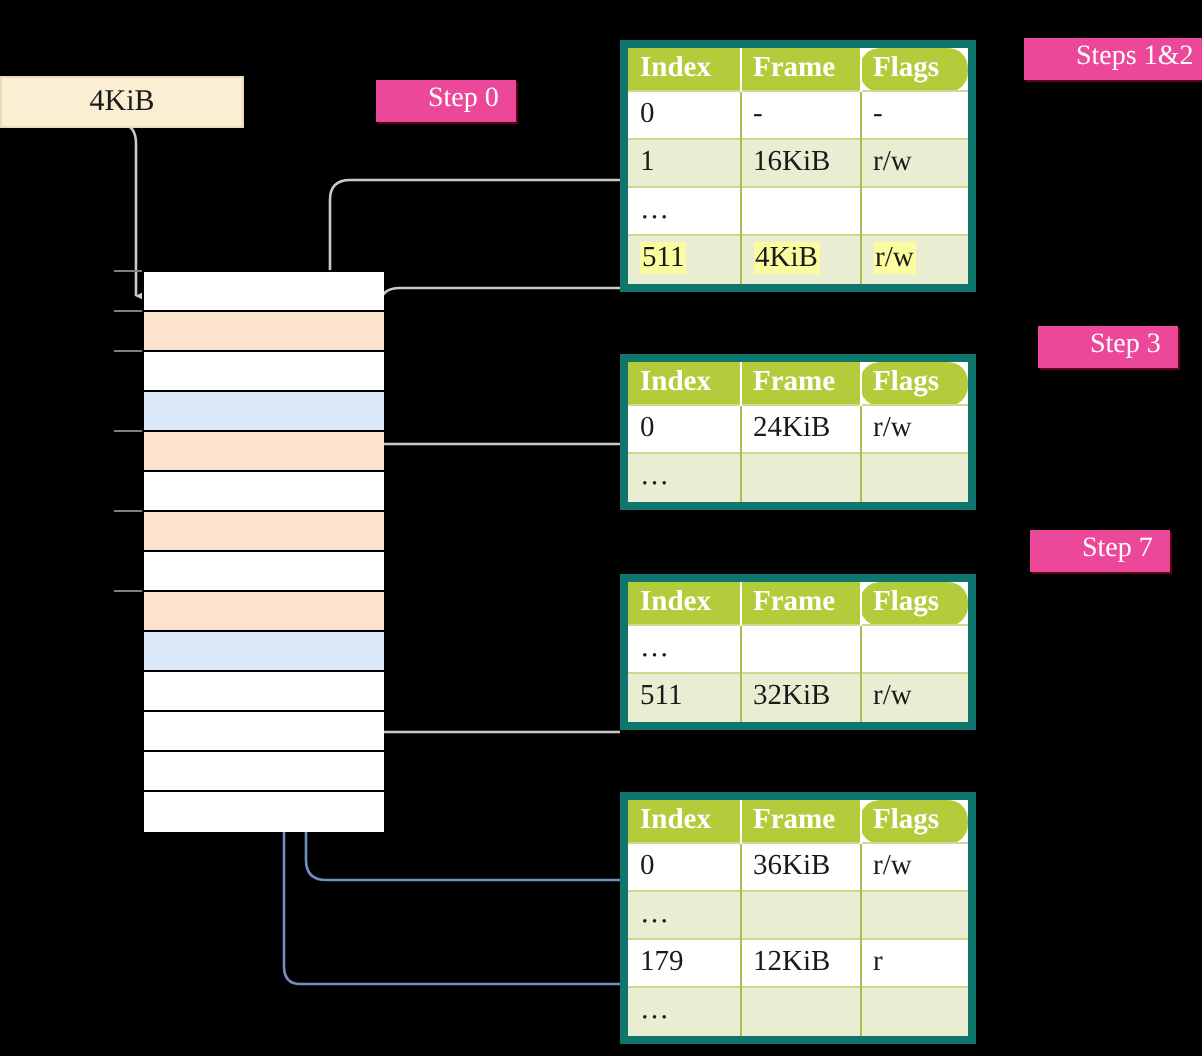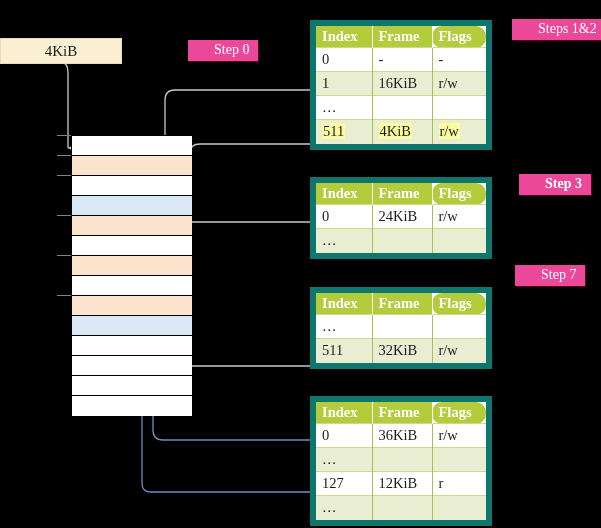--- a/index.html
+++ b/index.html
@@ -23,21 +23,21 @@
       border:1px solid #000;box-sizing:border-box;}
   .memrow{position:absolute;left:0;width:120px;height:20px;
       border-bottom:1px solid #000;box-sizing:border-box;}
   .memrow.last{border-bottom:none;}
   .memrow.white{background:#ffffff;}
   .memrow.orange{background:#fce3cd;}
   .memrow.blue{background:#dbe8f7;}
   .tick{position:absolute;height:1px;background:#808080;left:57px;width:14px;}
 
   
-  .ptable{position:absolute;border:6px solid #0f766e;box-sizing:border-box;
+  .ptable{position:absolute;border:4px solid #0f766e;box-sizing:border-box;
       border-collapse:collapse;background:#fff;}
   .ptable table{border-collapse:collapse;width:170px;}
   .ptable th{background:#b3cc3b;color:#ffffff;font-weight:bold;font-size:14.5px;
       text-align:left;padding:2px 6px;height:21px;box-sizing:border-box;
       border-right:1px solid #ffffff;}
   .ptable th:last-child{border-right:none;border-radius:10px;}
   .ptable td{font-size:14.5px;color:#1a1a1a;padding:1px 6px;height:24px;
       box-sizing:border-box;border-right:1px solid #a9bf4f;
       border-top:1px solid #cdd98f;vertical-align:middle;}
   .ptable td:last-child{border-right:none;}
@@ -93,21 +93,21 @@
   <div class="vbox" style="left:0px;top:38px;width:120px;height:24px;">
     <span>4KiB</span>
   </div>
 
   <div class="step-badge" style="left:188px;top:40px;">
     <span>Step 0</span>
   </div>
   <div class="step-badge" style="left:512px;top:19px;">
     <span>Steps 1&amp;2</span>
   </div>
-  <div class="step-badge" style="left:519px;top:174px;font-weight:bold;">
+  <div class="step-badge" style="left:519px;top:163px;">
     <span>Step 3</span>
   </div>
   <div class="step-badge" style="left:515px;top:265px;">
     <span>Step 7</span>
   </div>
 
   <div id="memcol" class="memcol">
       <div class="memrow white" style="top: 0px;"></div>
       <div class="memrow orange" style="top: 20px;"></div>
       <div class="memrow white" style="top: 40px;"></div>
@@ -245,21 +245,21 @@
             <td>0</td>
             <td>36KiB</td>
             <td>r/w</td>
           </tr>
           <tr class="alt">
             <td><span class="dots">…</span></td>
             <td></td>
             <td></td>
           </tr>
           <tr>
-            <td>127</td>
+            <td>179</td>
             <td>12KiB</td>
             <td>r</td>
           </tr>
           <tr class="alt">
             <td><span class="dots">…</span></td>
             <td></td>
             <td></td>
           </tr>
         </tbody>
       </table>

